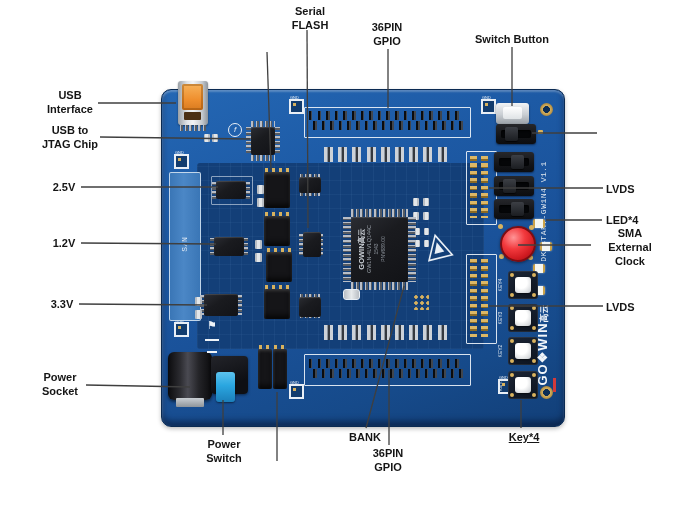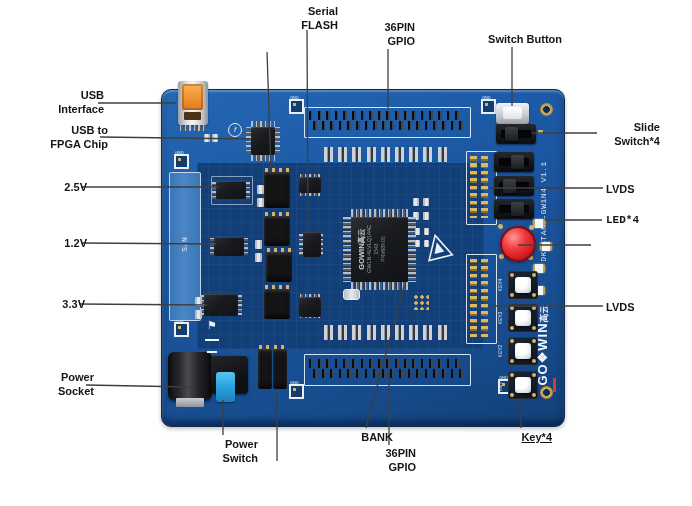--- a/index.html
+++ b/index.html
@@ -1,19 +1,19 @@
 <!DOCTYPE html>
 <html><head>
 <meta charset="utf-8">
 <style>
   html,body{margin:0;padding:0;background:#ffffff;}
   #stage{position:relative;width:692px;height:506px;background:#ffffff;overflow:hidden;
          font-family:"Liberation Sans",sans-serif;}
   .callout{position:absolute;font-weight:bold;font-size:11px;line-height:14px;color:#151515;
-           text-align:right;white-space:pre-line;letter-spacing:0;}
+           text-align:center;white-space:pre-line;letter-spacing:0;}
   .callout.left-al{text-align:left;}
   #leaders{position:absolute;left:0;top:0;width:692px;height:506px;pointer-events:none;}
   #board{position:absolute;left:161px;top:89px;width:402px;height:336px;border-radius:10px;
          background:linear-gradient(160deg,#2467b4 0%,#1d5aa5 30%,#1a529a 55%,#164a8a 80%,#123f78 100%);
          box-shadow:inset 0 2px 2px rgba(255,255,255,0.25), inset 0 -5px 6px rgba(4,16,44,0.55),
                     inset 2px 0 3px rgba(255,255,255,0.08), 0 2px 4px rgba(0,0,0,0.25);
          border:1px solid #0a2a52;}
   #board .abs{position:absolute;}
   .darkpanel{background:linear-gradient(150deg,#17498c 0%,#133f78 45%,#113a6e 100%);
      background-image:repeating-linear-gradient(90deg,rgba(130,180,230,0.07) 0 1px,rgba(0,0,0,0) 1px 11px),
@@ -318,31 +318,32 @@
   </svg>
 
   <div class="callout" style="left:282px;top:4px;width:56px;">Serial
 FLASH</div>
   <div class="callout" style="left:359px;top:20px;width:56px;">36PIN
 GPIO</div>
   <div class="callout" style="left:462px;top:32px;width:100px;">Switch Button</div>
   <div class="callout" style="left:36px;top:88px;width:68px;">USB
 Interface</div>
   <div class="callout" style="left:32px;top:123px;width:76px;">USB to
-FPGA Chip</div>
+JTAG Chip</div>
   <div class="callout" style="left:41px;top:180px;width:46px;">2.5V</div>
   <div class="callout" style="left:41px;top:236px;width:46px;">1.2V</div>
   <div class="callout" style="left:39px;top:297px;width:46px;">3.3V</div>
   <div class="callout" style="left:26px;top:370px;width:68px;">Power
 Socket</div>
   <div class="callout" style="left:190px;top:437px;width:68px;">Power
 Switch</div>
   <div class="callout" style="left:337px;top:430px;width:56px;">BANK</div>
   <div class="callout" style="left:360px;top:446px;width:56px;">36PIN
 GPIO</div>
   <div class="callout" style="left:496px;top:430px;width:56px;text-decoration:underline;">Key*4</div>
-  <div class="callout" style="left:596px;top:120px;width:64px;">Slide
-Switch*4</div>
   <div class="callout left-al" style="left:606px;top:182px;width:50px;">LVDS</div>
-  <div class="callout left-al" style="left:606px;top:213px;width:50px;font-family:Liberation Mono, monospace;">LED*4</div>
+  <div class="callout left-al" style="left:606px;top:213px;width:50px;">LED*4</div>
+  <div class="callout" style="left:592px;top:226px;width:76px;">SMA
+External
+Clock</div>
   <div class="callout left-al" style="left:606px;top:300px;width:50px;">LVDS</div>
 
 </div>
 
 </body></html>

